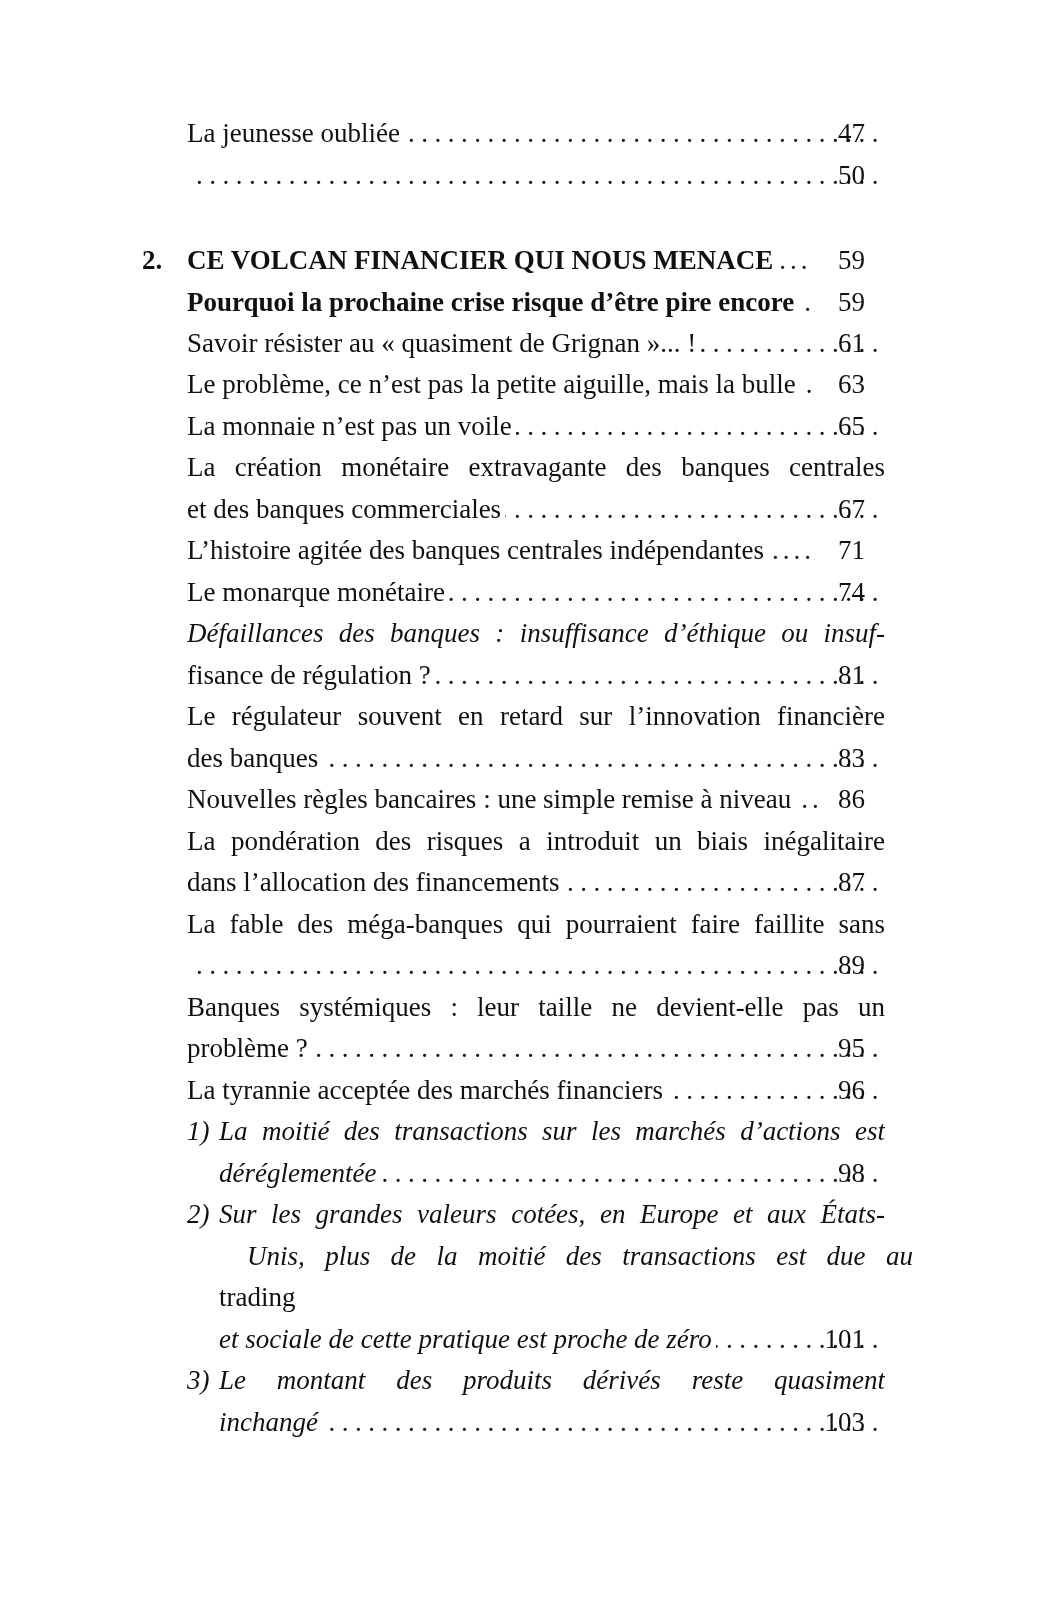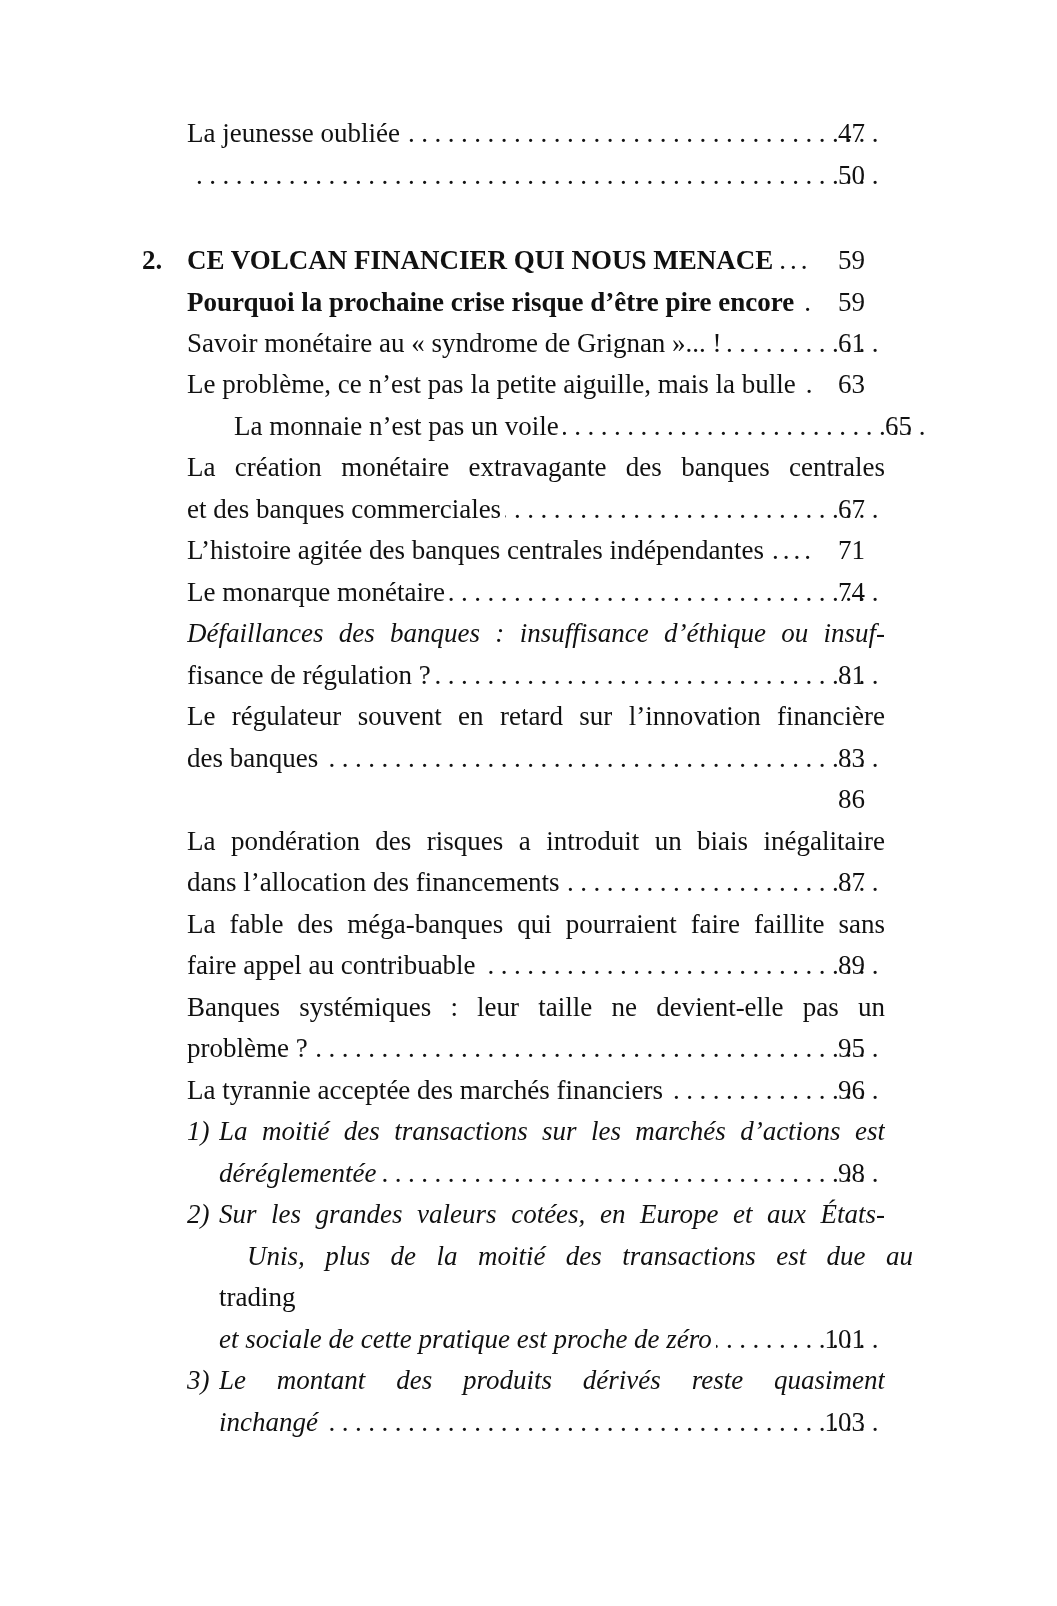--- a/index.html
+++ b/index.html
@@ -113,35 +113,35 @@
   <div class="line bold" style="top:282px;">
     <div class="text-wrap">
       <span class="label">Pourquoi la prochaine crise risque d’être pire encore</span>
       <span class="label" style="font-weight:normal;margin-left:10px;">.</span>
     </div>
     <span class="page" style="font-weight:normal;">59</span>
   </div>
 
   <div class="line" style="top:323px;">
     <div class="text-wrap">
-      <span class="label">Savoir monétaire au « syndrome de Grignan »... !</span>
+      <span class="label">Savoir résister au « quasiment de Grignan »... !</span>
       <span class="leader">........................................................................................................................</span>
     </div>
     <span class="page">61</span>
   </div>
 
   <div class="line" style="top:364px;">
     <div class="text-wrap">
       <span class="label">Le problème, ce n’est pas la petite aiguille, mais la bulle</span>
       <span class="label" style="margin-left:10px;">.</span>
     </div>
     <span class="page">63</span>
   </div>
 
-  <div class="line" style="top:406px;margin-left:47px;">
+  <div class="line" style="top:406px;">
     <div class="text-wrap">
       <span class="label">La monnaie n’est pas un voile</span>
       <span class="leader">........................................................................................................................</span>
     </div>
     <span class="page">65</span>
   </div>
 
   <div class="line" style="top:447px;">
     <div class="text-wrap justified">
       <span class="label">La création monétaire extravagante des banques centrales</span>
@@ -191,20 +191,24 @@
   </div>
   <div class="line" style="top:738px;">
     <div class="text-wrap">
       <span class="label">des banques</span>
       <span class="leader">........................................................................................................................</span>
     </div>
     <span class="page">83</span>
   </div>
 
   <div class="line" style="top:779px;">
+    <div class="text-wrap">
+      <span class="label">Nouvelles règles bancaires : une simple remise à niveau</span>
+      <span class="label" style="margin-left:10px;letter-spacing:4px;">..</span>
+    </div>
     <span class="page">86</span>
   </div>
 
   <div class="line" style="top:821px;padding-left:23px;">
     <div class="text-wrap justified">
       <span class="label">La pondération des risques a introduit un biais inégalitaire</span>
     </div>
   </div>
   <div class="line" style="top:862px;">
     <div class="text-wrap">
@@ -214,21 +218,20 @@
     <span class="page">87</span>
   </div>
 
   <div class="line" style="top:904px;">
     <div class="text-wrap justified">
       <span class="label">La fable des méga-banques qui pourraient faire faillite sans</span>
     </div>
   </div>
   <div class="line" style="top:945px;">
     <div class="text-wrap">
-      <span class="label">faire appel au contribuable</span>
       <span class="leader">........................................................................................................................</span>
     </div>
     <span class="page">89</span>
   </div>
 
   <div class="line" style="top:987px;">
     <div class="text-wrap justified">
       <span class="label">Banques systémiques : leur taille ne devient-elle pas un</span>
     </div>
   </div>

